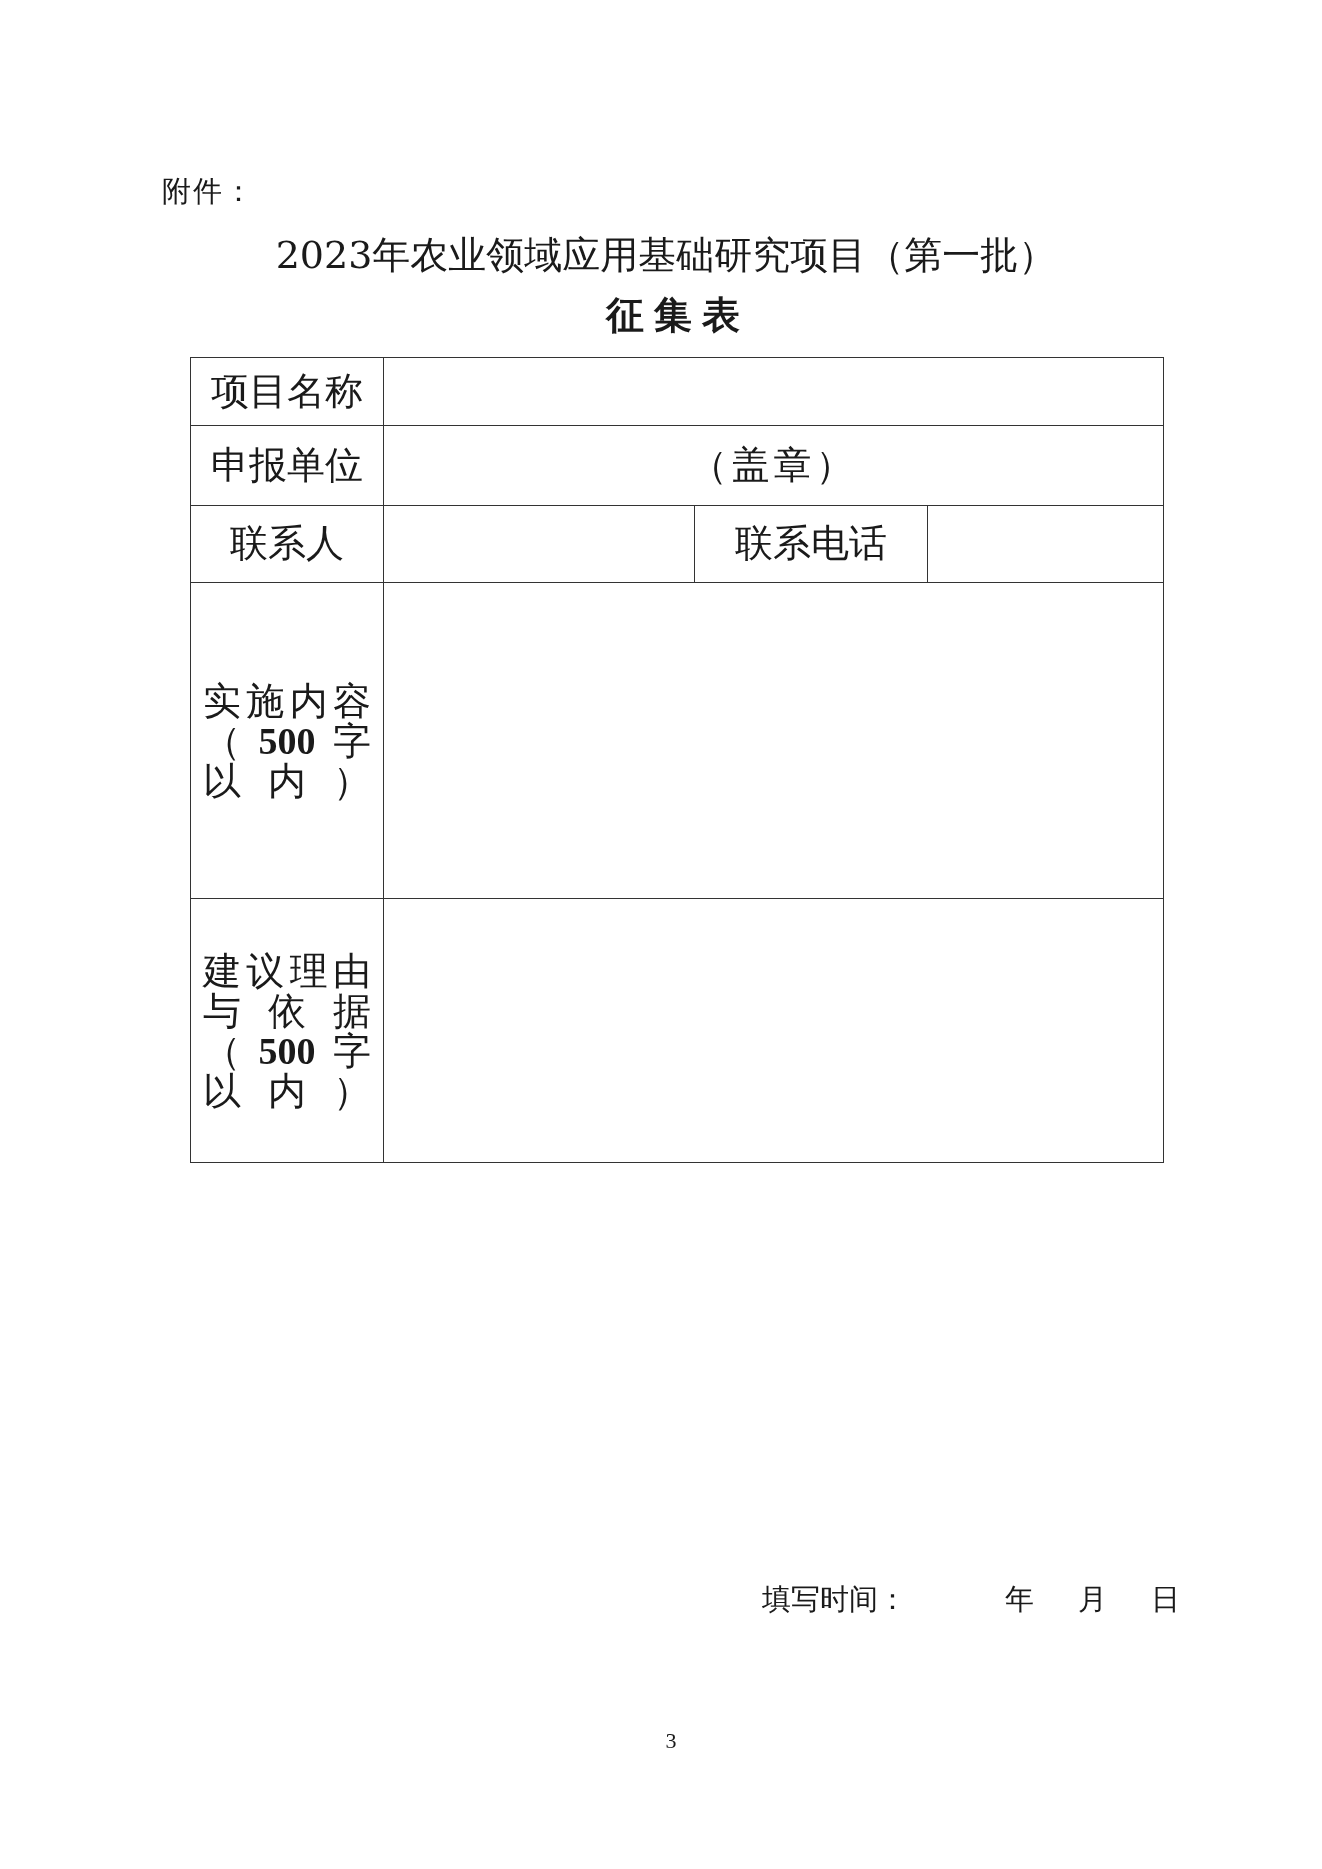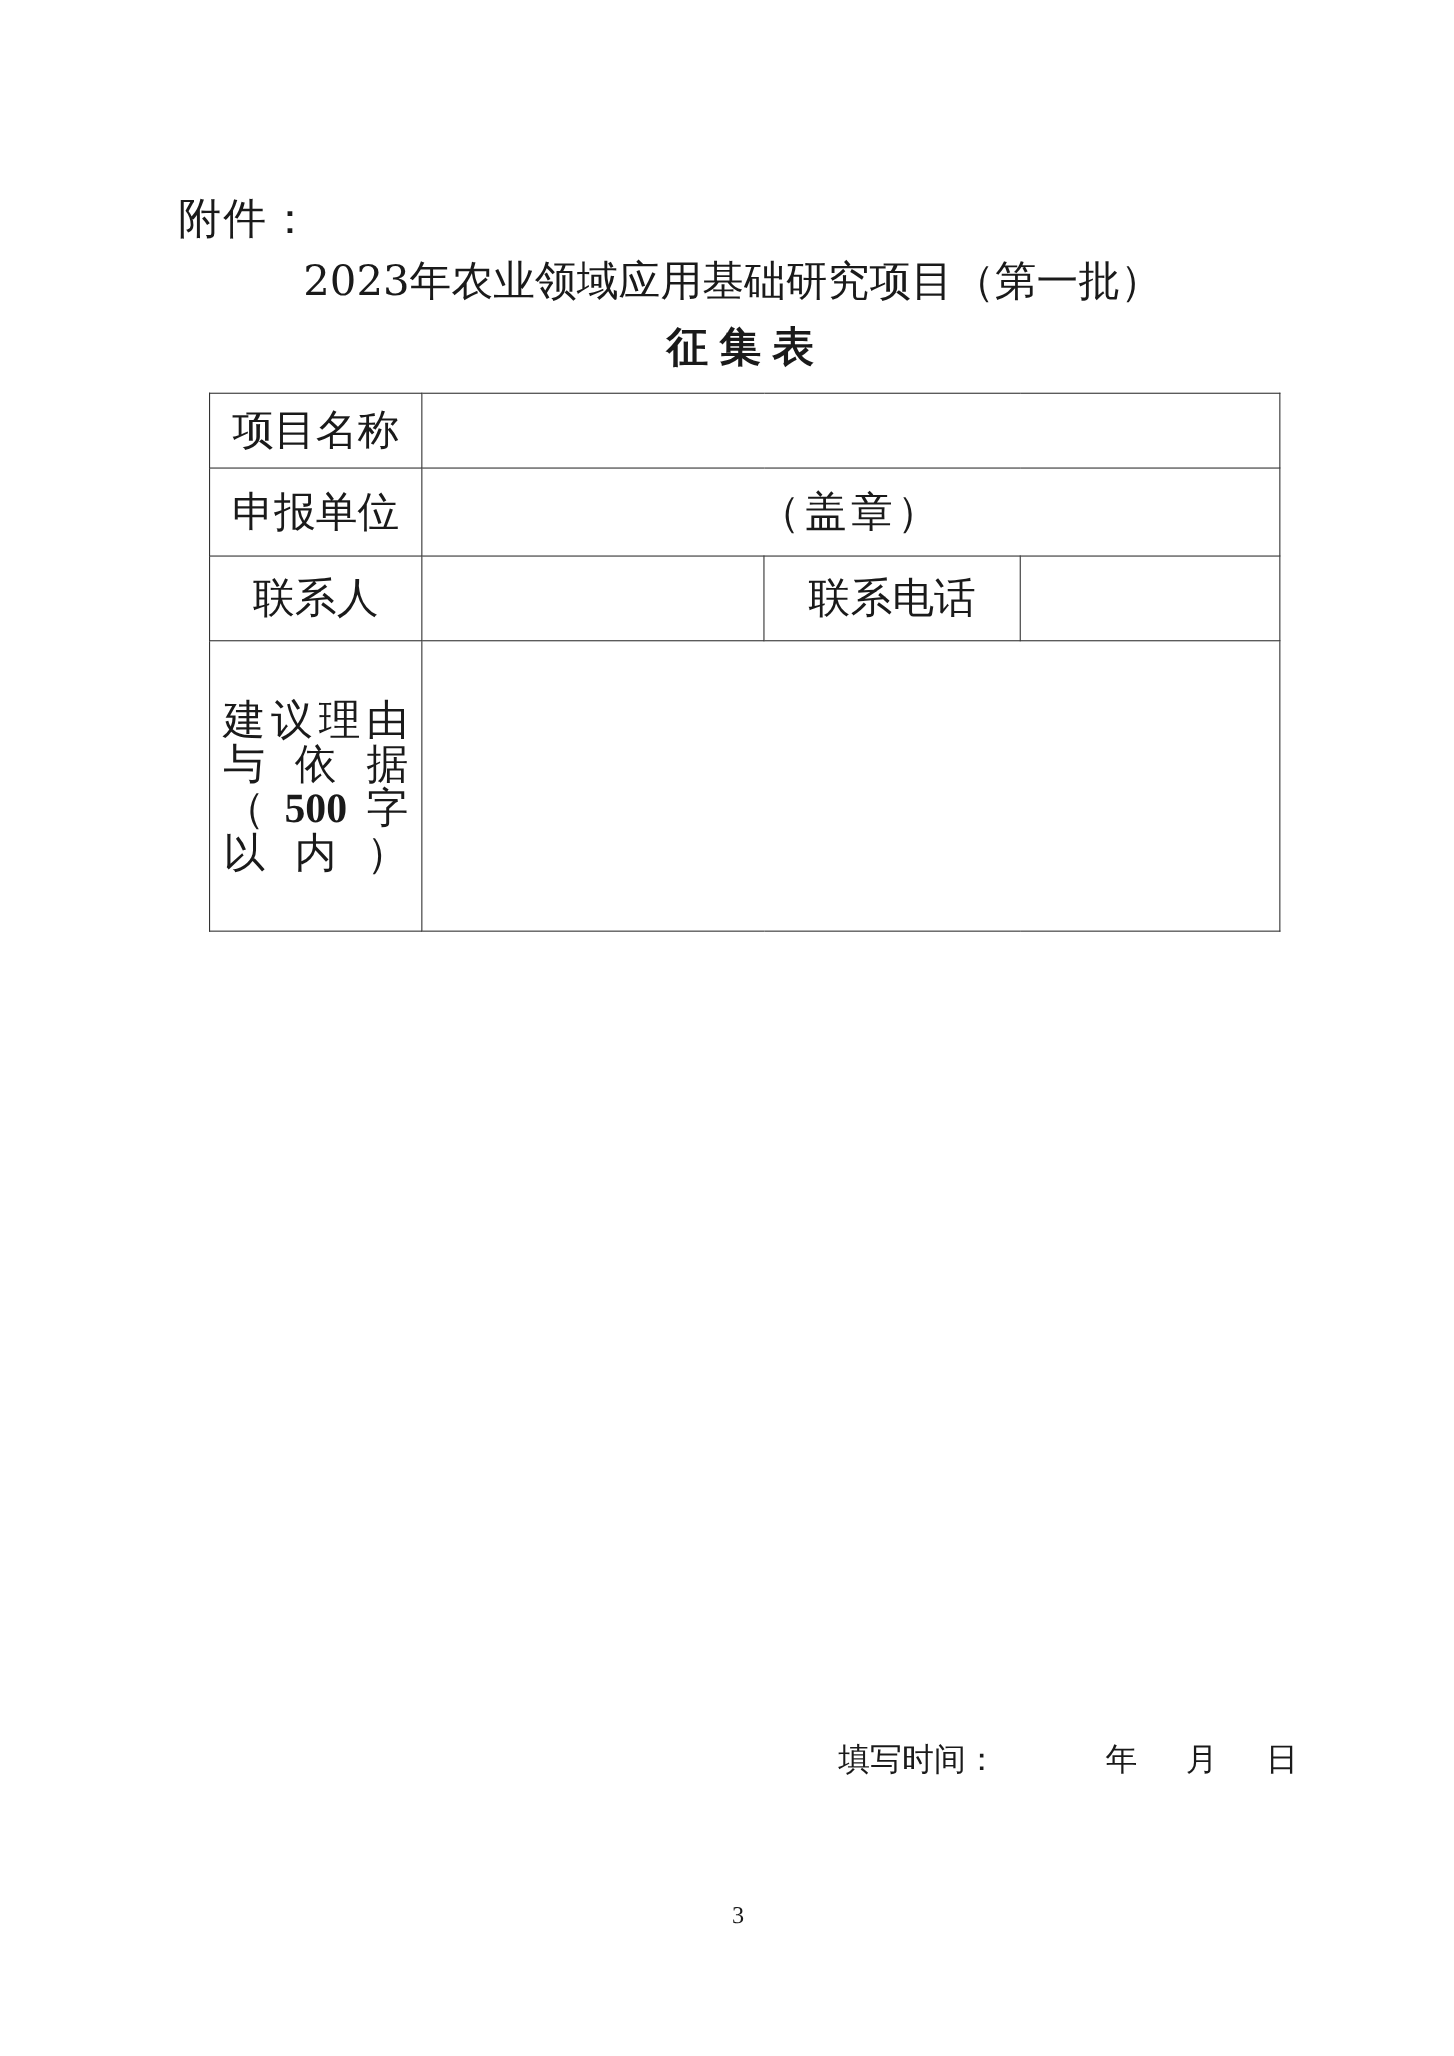--- a/index.html
+++ b/index.html
@@ -1,17 +1,17 @@
 <!DOCTYPE html>
 <html><head>
 <meta charset="utf-8">
 <style>
   html, body { margin:0; padding:0; background:#fff; }
   body { width:1322px; height:1869px; position:relative; font-family:"DejaVu Serif", serif; color:#1a1a1a; overflow:hidden; }
-  .attach { position:absolute; left:162px; top:172px; font-size:39px; letter-spacing:2px; font-family:"DejaVu Sans", sans-serif; font-weight:300; }
+  .attach { position:absolute; left:162px; top:172px; font-size:29px; letter-spacing:2px; font-family:"DejaVu Sans", sans-serif; font-weight:300; }
   .title1 { position:absolute; left:0; width:1322px; top:230px; text-align:center; font-size:38px; font-weight:normal; padding-left:10px; box-sizing:border-box; }
   .title2 { position:absolute; left:16px; width:1322px; top:290px; text-align:center; font-size:38px; font-weight:bold; letter-spacing:10px; padding-left:2px; box-sizing:border-box; }
   table.form { position:absolute; left:190px; top:357px; width:974px; border-collapse:collapse; table-layout:fixed; }
   table.form td { border:1.5px solid #333; font-size:38px; font-family:"DejaVu Sans", sans-serif; padding:0; }
   .lbl { text-align:center; line-height:1.1; }
   .lbl-left { text-align:justify; text-align-last:justify; padding:0 12px !important; line-height:40px; vertical-align:middle; }
   .num { font-family:"Liberation Serif", serif; font-weight:bold; }
   .seal { text-align:center; vertical-align:middle; letter-spacing:4px; }
   .fill-date { position:absolute; top:1580px; left:762px; font-size:29px; font-family:"DejaVu Sans", sans-serif; white-space:pre; }
   .pageno { position:absolute; top:1728px; left:0; width:1322px; text-align:center; font-size:22px; font-family:"Liberation Serif", serif; padding-left:20px; box-sizing:border-box; }
@@ -38,20 +38,24 @@
   <tr style="height:80px">
     <td class="lbl">申报单位</td>
     <td colspan="3" class="seal">（盖章）</td>
   </tr>
   <tr style="height:77px">
     <td class="lbl">联系人</td>
     <td></td>
     <td class="lbl">联系电话</td>
     <td></td>
   </tr>
+  <tr style="height:316px">
+    <td class="lbl-left"><span>实施内容（</span><span class="num">500</span><span>字以内）</span></td>
+    <td colspan="3"></td>
+  </tr>
   <tr style="height:264px">
     <td class="lbl-left"><span>建议理由与依据（</span><span class="num">500</span><span>字以内）</span></td>
     <td colspan="3"></td>
   </tr>
 </tbody>
   </table>
 
 <div class="fill-date"><span>填写时间：</span><span style="display:inline-block;width:98px"></span><span>年</span><span style="display:inline-block;width:44px"></span><span>月</span><span style="display:inline-block;width:44px"></span><span>日</span></div>
 
 <div class="pageno">3</div>

